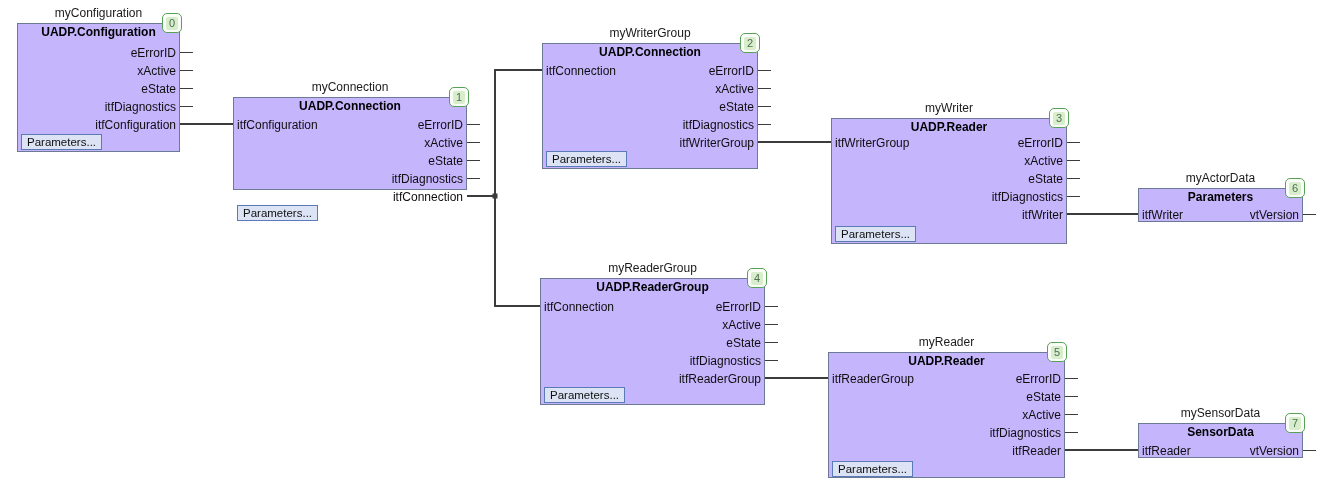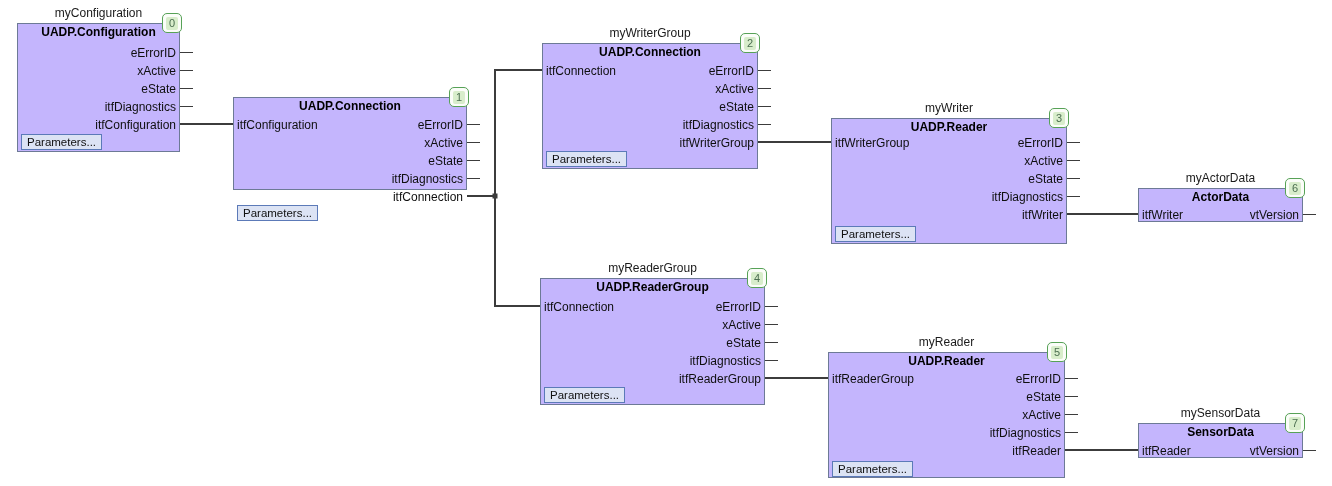--- a/index.html
+++ b/index.html
@@ -70,20 +70,21 @@
       <div class="fb-pin fb-out" style="top: 21px;">eErrorID</div>
       <div class="fb-pin fb-out" style="top: 39px;">xActive</div>
       <div class="fb-pin fb-out" style="top: 57px;">eState</div>
       <div class="fb-pin fb-out" style="top: 75px;">itfDiagnostics</div>
       <div class="fb-pin fb-out" style="top: 93px;">itfConfiguration</div>
       <div class="fb-params" style="top: 110px;">Parameters...</div>
     </div>
     <div class="fb-badge" style="left: 162px; top: 13px;">
       <span>0</span>
     </div>
+    <div class="fb-instance" style="left: 213px; top: 80px; width: 274px;">myConnection</div>
     <div class="stub" style="left: 467px; top: 124px; width: 13px; background: rgb(60, 60, 60);"></div>
     <div class="stub" style="left: 467px; top: 142px; width: 13px; background: rgb(60, 60, 60);"></div>
     <div class="stub" style="left: 467px; top: 160px; width: 13px; background: rgb(60, 60, 60);"></div>
     <div class="stub" style="left: 467px; top: 178px; width: 13px; background: rgb(60, 60, 60);"></div>
     <div class="stub" style="left: 467px; top: 196px; width: 13px; background: rgb(60, 60, 60);"></div>
     <div class="fb-block" style="left: 233px; top: 97px; width: 234px; height: 93px;">
       <div class="fb-title">UADP.Connection</div>
       <div class="fb-pin fb-in" style="top: 19px;">itfConfiguration</div>
       <div class="fb-pin fb-out" style="top: 19px;">eErrorID</div>
       <div class="fb-pin fb-out" style="top: 37px;">xActive</div>
@@ -167,21 +168,21 @@
       <div class="fb-pin fb-out" style="top: 72px;">itfDiagnostics</div>
       <div class="fb-pin fb-out" style="top: 90px;">itfReader</div>
       <div class="fb-params" style="top: 108px;">Parameters...</div>
     </div>
     <div class="fb-badge" style="left: 1047px; top: 342px;">
       <span>5</span>
     </div>
     <div class="fb-instance" style="left: 1118px; top: 171px; width: 205px;">myActorData</div>
     <div class="stub" style="left: 1303px; top: 214px; width: 13px; background: rgb(60, 60, 60);"></div>
     <div class="fb-block" style="left: 1138px; top: 188px; width: 165px; height: 34px;">
-      <div class="fb-title">ActorData</div>
+      <div class="fb-title">Parameters</div>
       <div class="fb-pin fb-in" style="top: 18px;">itfWriter</div>
       <div class="fb-pin fb-out" style="top: 18px;">vtVersion</div>
     </div>
     <div class="fb-badge" style="left: 1285px; top: 178px;">
       <span>6</span>
     </div>
     <div class="fb-instance" style="left: 1118px; top: 406px; width: 205px;">mySensorData</div>
     <div class="stub" style="left: 1303px; top: 450px; width: 13px; background: rgb(60, 60, 60);"></div>
     <div class="fb-block" style="left: 1138px; top: 423px; width: 165px; height: 35px;">
       <div class="fb-title">SensorData</div>

